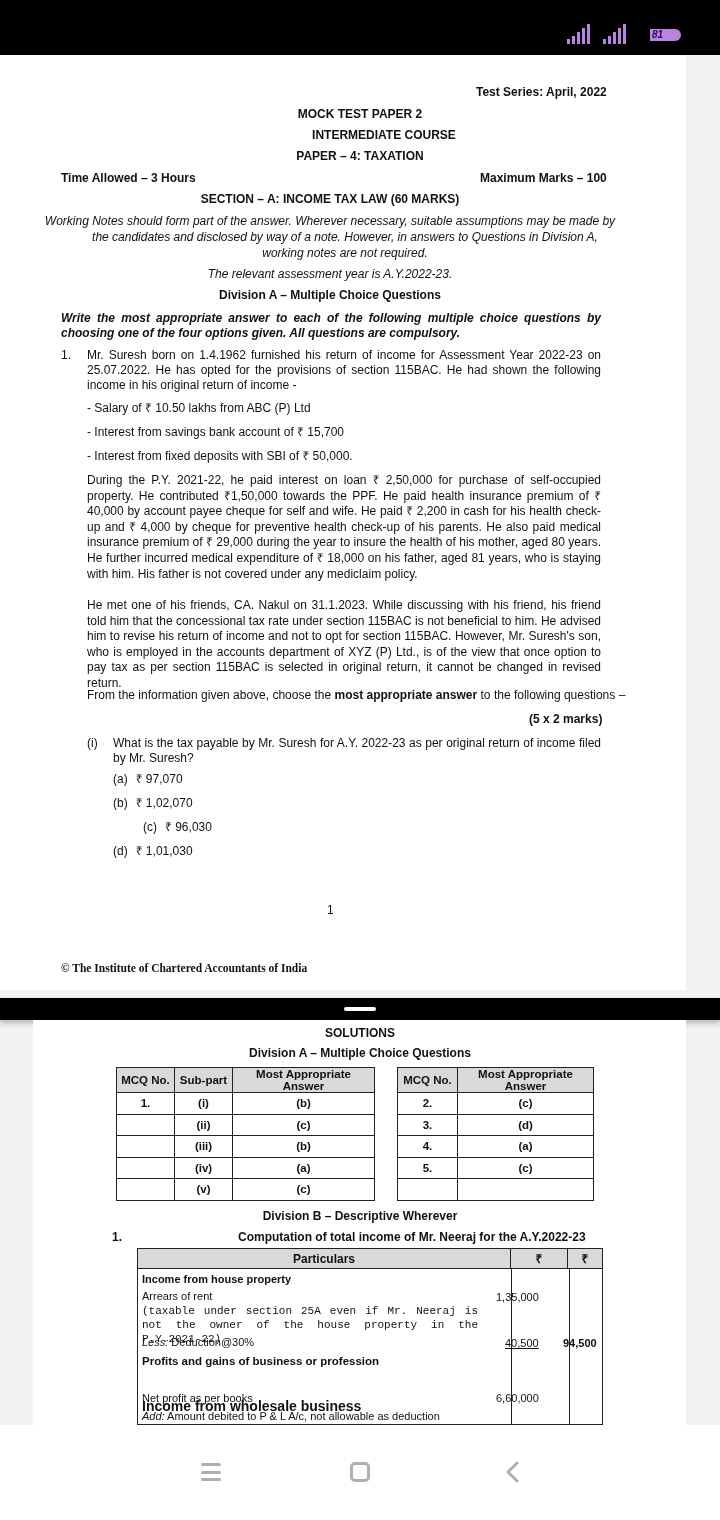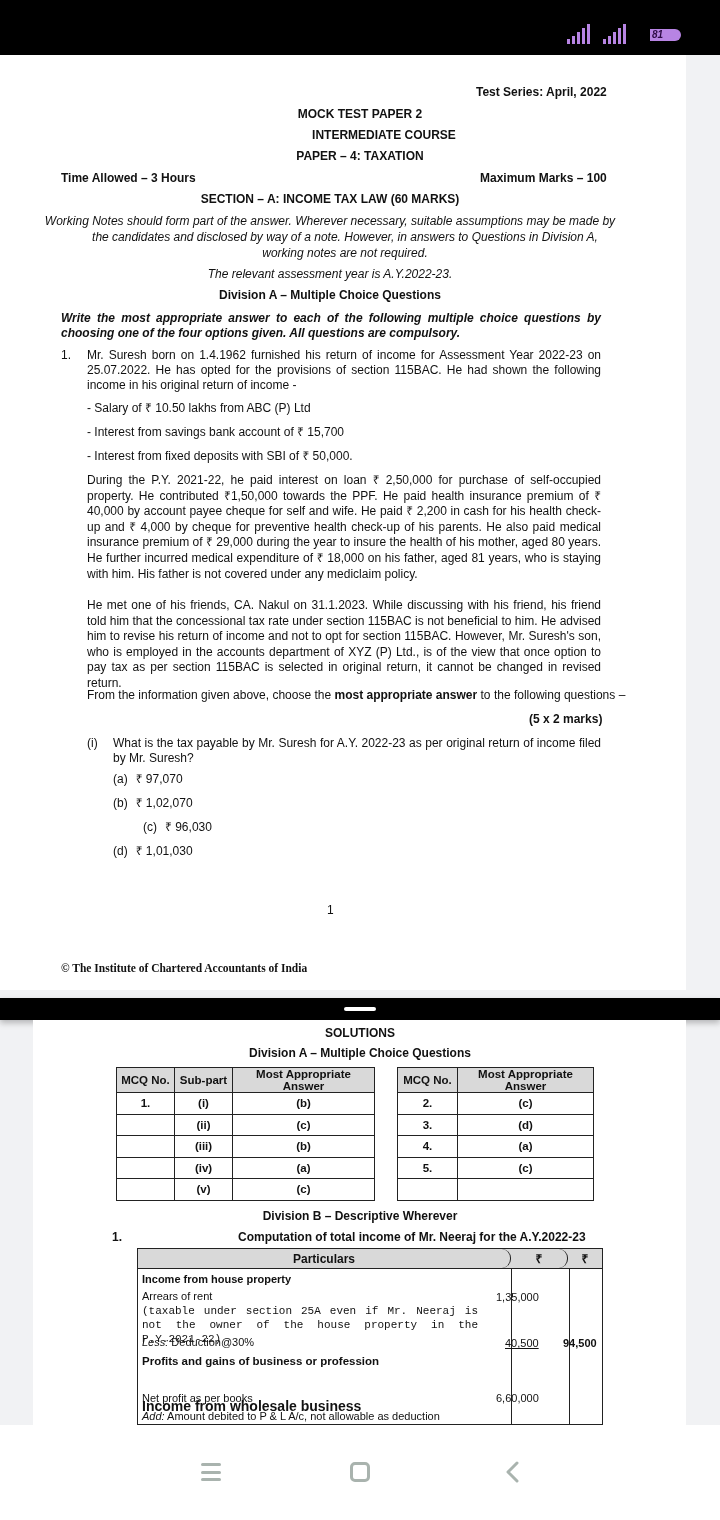--- a/index.html
+++ b/index.html
@@ -31,21 +31,21 @@
 
   .page2 { top: 1020px; height: 405px; left: 33px; width: 653px; }
 
   table { border-collapse: collapse; position: absolute; font-size: 11.5px; }
   table td, table th { border: 1px solid #222; text-align: center; height: 21.5px; padding: 0 4px; }
   table th { background: #d9d9d9; font-weight: bold; }
   table td { font-weight: bold; }
 
   .comp { position: absolute; left: 137px; top: 1248px; width: 466px; border: 1px solid #222; }
   .comp-head { display: flex; background: #d9d9d9; border-bottom: 1px solid #222; height: 20px; font-weight: bold; font-size: 12px; line-height: 20px; }
-  .comp-head div { text-align: center; border-radius: 9px; }
+  .comp-head div { text-align: center; }
   .col1 { width: 373px; border-right: 1px solid #222; }
   .col2 { width: 57px; border-right: 1px solid #222; }
   .col3 { width: 34px; }
 
   
   .nav-bar { position: absolute; left: 0; top: 1425px; width: 720px; height: 95px; background: #fff; }
   .nav-menu { position: absolute; left: 201px; top: 1463px; width: 20px; height: 18px; display: flex; flex-direction: column; justify-content: space-between; cursor: pointer; }
   .nav-menu span { height: 3px; background: #a9b3ae; border-radius: 2px; }
   .nav-home { position: absolute; left: 350px; top: 1462px; width: 20px; height: 20px; border: 3px solid #a9b3ae; border-radius: 5px; cursor: pointer; }
   .nav-back { position: absolute; left: 502px; top: 1460px; width: 20px; height: 24px; cursor: pointer; }

